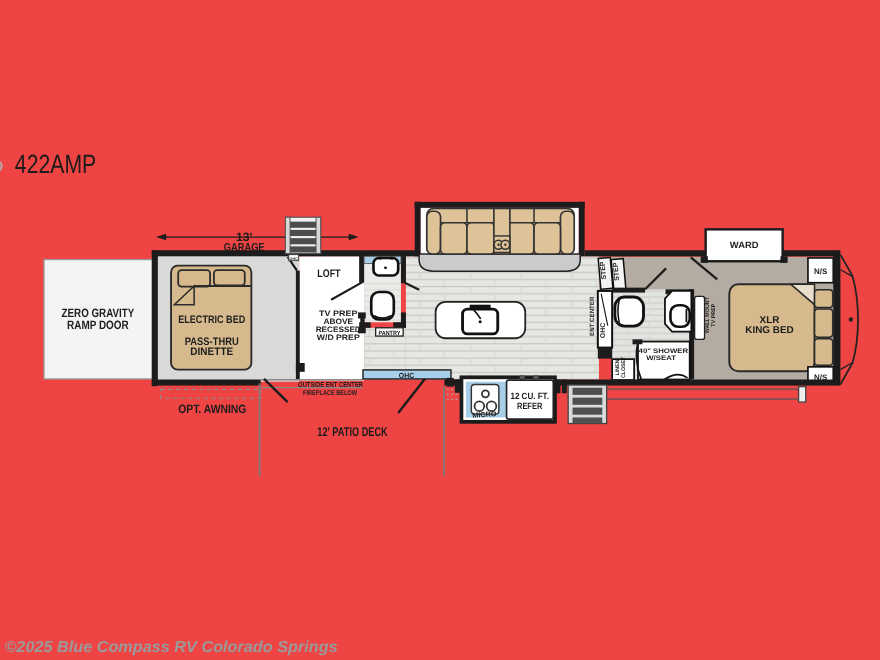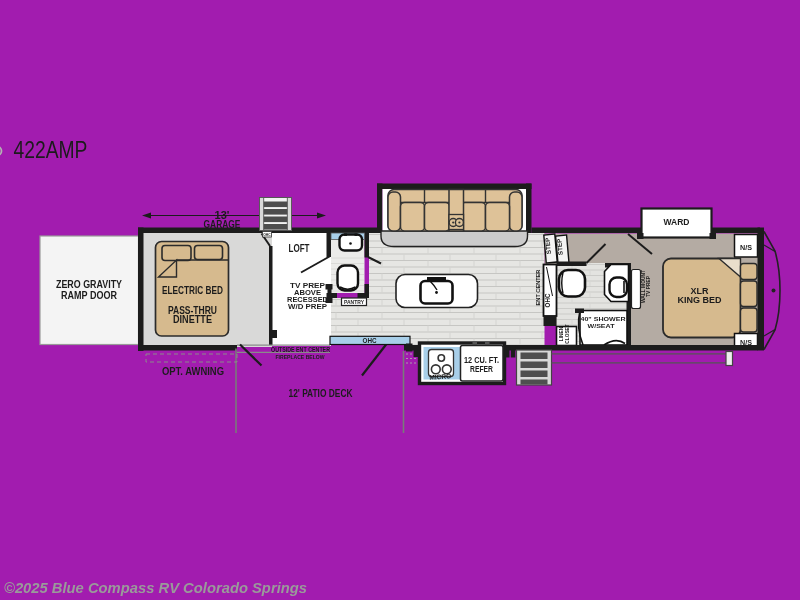--- a/index.html
+++ b/index.html
@@ -1,16 +1,16 @@
 <!DOCTYPE html>
 <html><head>
 <meta charset="utf-8">
 <style>
   html,body{margin:0;padding:0;background:#ffffff;}
-  #page{position:relative;width:800px;height:600px;background:#a21caf;overflow:hidden;}
+  #page{position:relative;width:800px;height:600px;background:#ef4444;overflow:hidden;}
   text{font-family:"Liberation Sans",sans-serif;}
   .lb{font-weight:bold;fill:#1c1c1c;}
 </style>
 </head>
 <body>
 <div id="page">
 <svg width="800" height="600" viewBox="0 0 800 600">
 <defs>
   <pattern id="planks" width="46" height="13" patternUnits="userSpaceOnUse">
     <rect width="46" height="13" fill="#e6e6e3"></rect>

